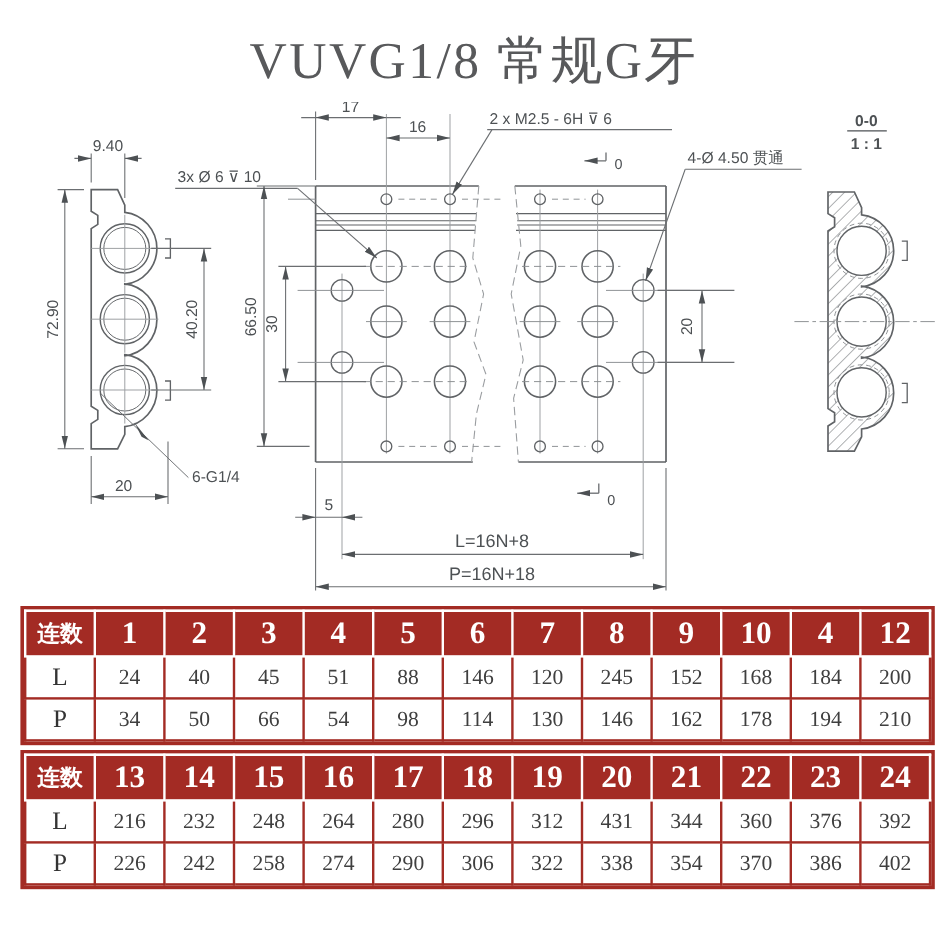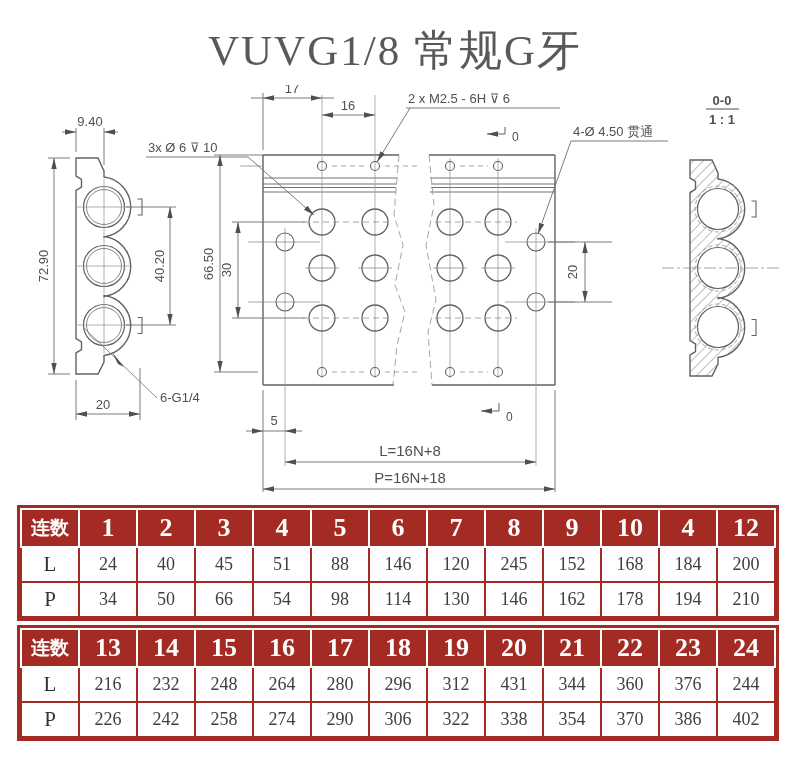--- a/index.html
+++ b/index.html
@@ -279,21 +279,21 @@
         <td>232</td>
         <td>248</td>
         <td>264</td>
         <td>280</td>
         <td>296</td>
         <td>312</td>
         <td>431</td>
         <td>344</td>
         <td>360</td>
         <td>376</td>
-        <td>244</td>
+        <td>392</td>
       </tr>
       <tr>
         <td class="rowlab">P</td>
         <td>226</td>
         <td>242</td>
         <td>258</td>
         <td>274</td>
         <td>290</td>
         <td>306</td>
         <td>322</td>

